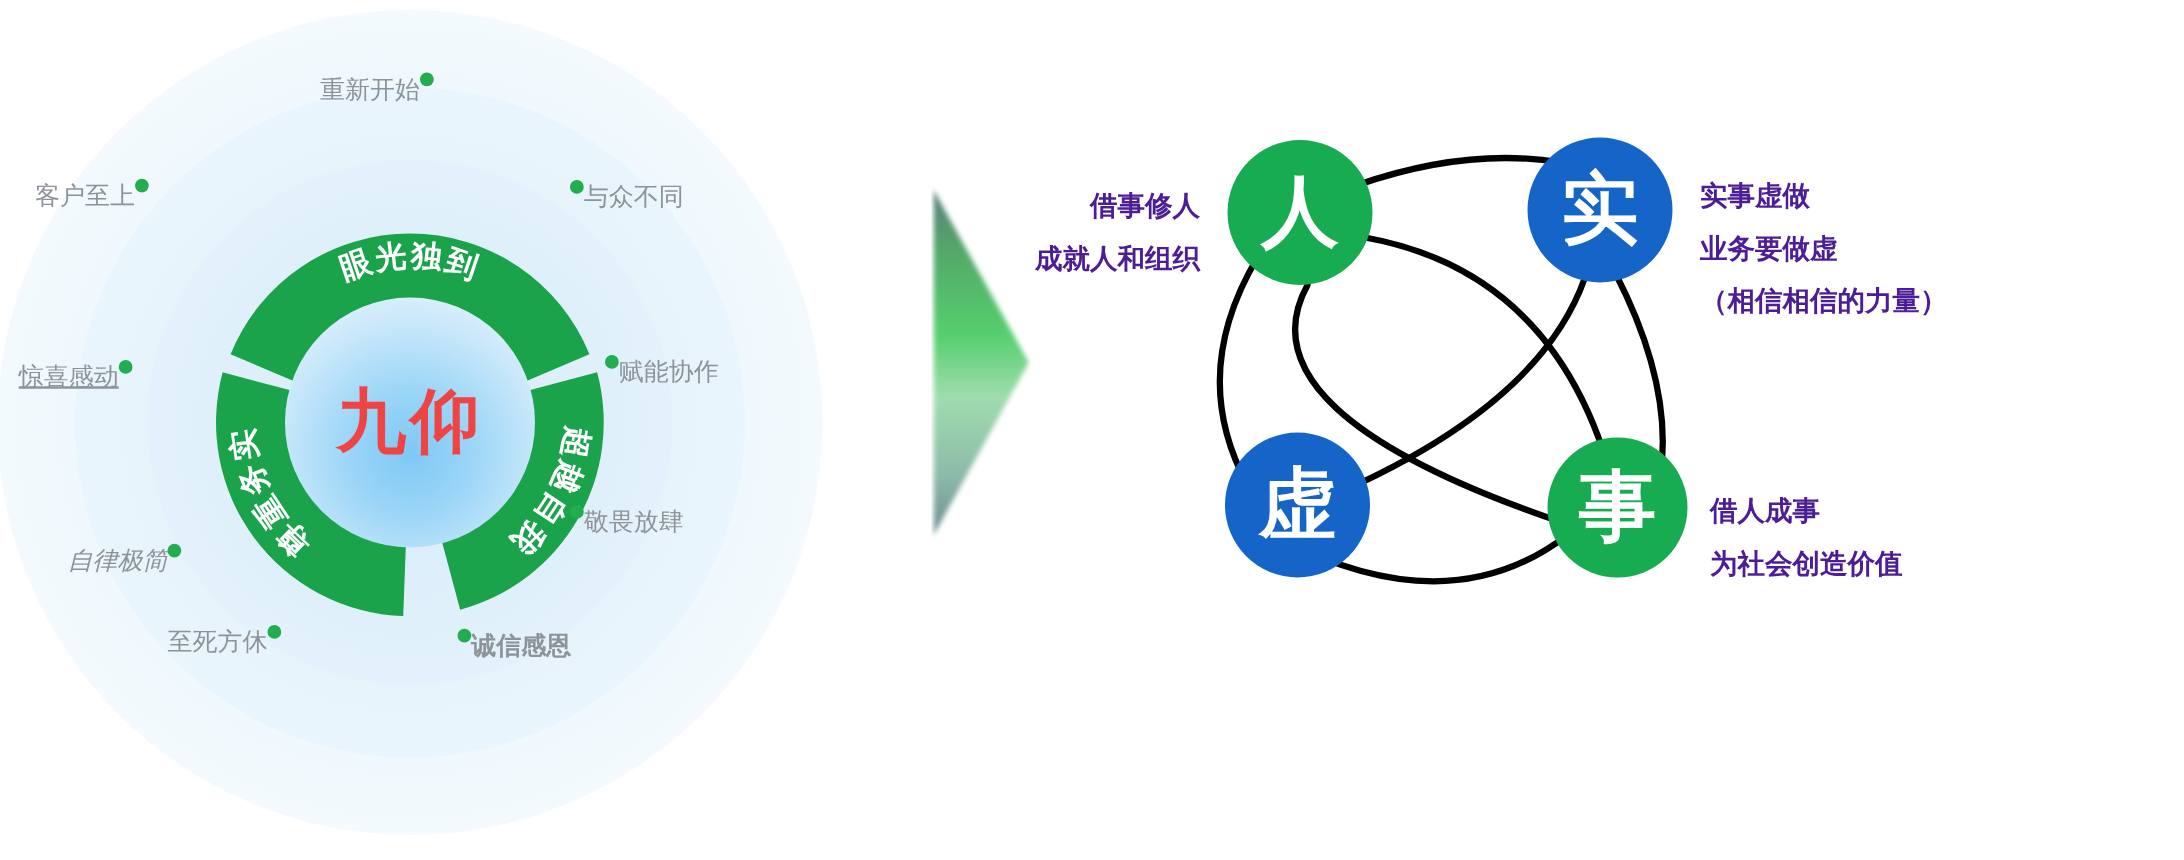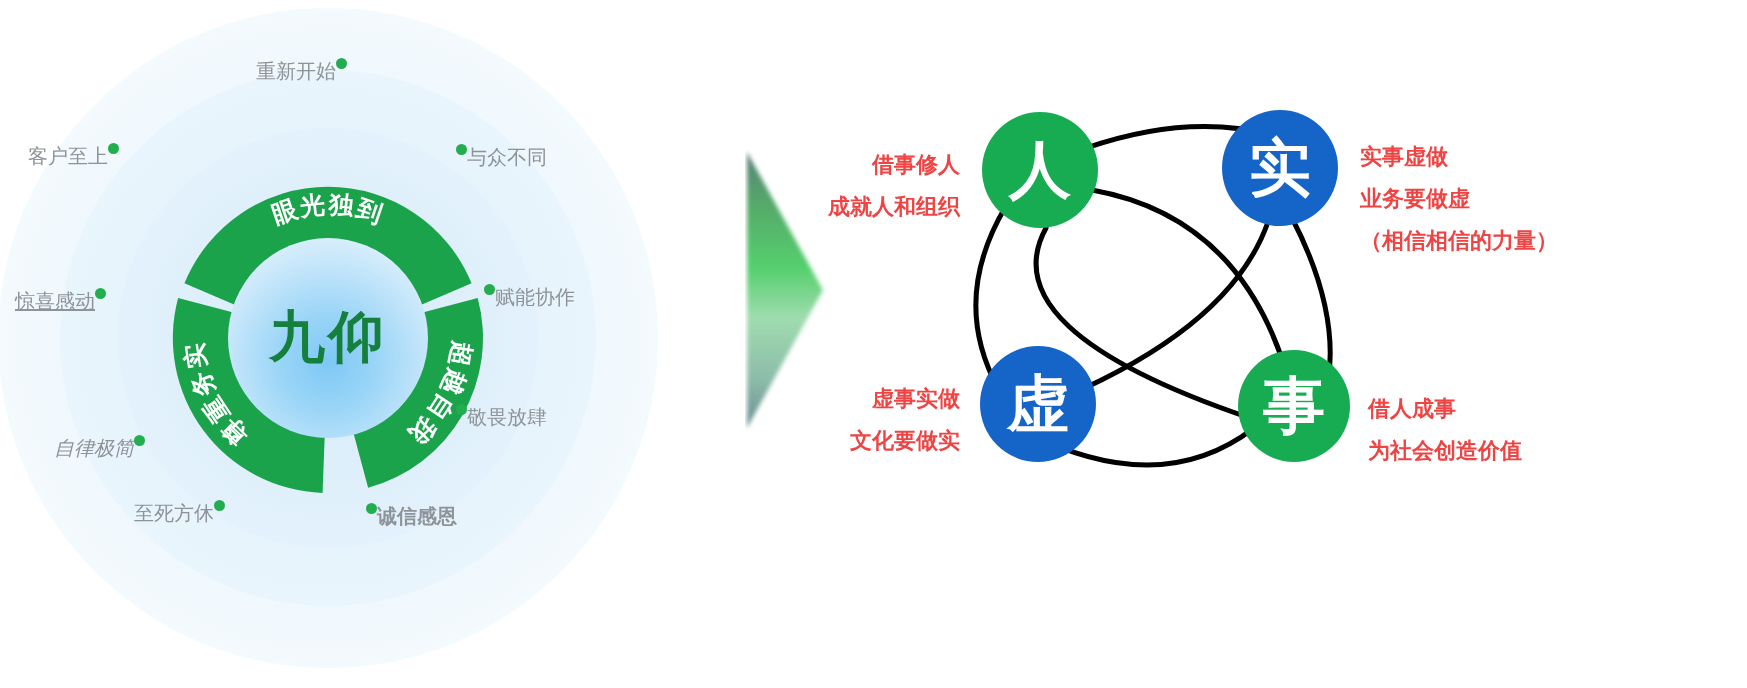--- a/index.html
+++ b/index.html
@@ -20,21 +20,21 @@
           background:radial-gradient(circle at 50% 50%, #d5ebfa 0%, #e2f1fb 65%, rgba(236,247,253,0) 100%);}
 
   
   #donut{position:absolute;left:168px;top:178px;width:320px;height:320px;}
   #donut svg{display:block;}
 
   .inner-core{position:absolute;left:228px;top:238px;width:200px;height:200px;border-radius:50%;
       background:radial-gradient(circle at 50% 62%, #7ec8f5 0%, #9ad5f7 30%, #c5e6fa 62%, #e4f3fd 88%, #f2f9fe 100%);}
   .core-label{position:absolute;left:228px;top:238px;width:200px;height:200px;
       display:flex;align-items:center;justify-content:center;
-      font-size:56px;font-weight:bold;color:#15803d;letter-spacing:3px;}
+      font-size:56px;font-weight:bold;color:#ef4444;letter-spacing:3px;}
 
   .arc-text{position:absolute;pointer-events:none;}
   .arc-text svg text{fill:#ffffff;font-size:25px;font-weight:bold;letter-spacing:2px;}
 
   
   .vlabel{position:absolute;display:flex;
       font-size:20px;color:#8d9399;white-space:nowrap;}
   .vlabel.rev{flex-direction:row-reverse;}
   .dot{width:11px;height:11px;border-radius:50%;background:#22ad4f;flex:0 0 auto;}
 
@@ -43,21 +43,21 @@
 
   
   #right-panel{position:absolute;left:830px;top:0;width:917px;height:688px;}
   #links{position:absolute;left:0;top:0;width:917px;height:688px;}
 
   .node{position:absolute;border-radius:50%;display:flex;align-items:center;justify-content:center;
       color:#ffffff;font-size:62px;font-weight:bold;line-height:1;}
   .node.green{background:#17ab52;}
   .node.blue{background:#1565c9;}
 
-  .ntext{position:absolute;font-size:22px;font-weight:bold;color:#ef4444;line-height:1.9;white-space:nowrap;}
+  .ntext{position:absolute;font-size:22px;font-weight:bold;color:#4c1d95;line-height:1.9;white-space:nowrap;}
   .ntext.r{text-align:right;}
   .ntext.l{text-align:left;}
   .ntext div{display:block;}
 </style>
 </head>
 <body>
 
 <div class="stage">
 
   <div id="left-panel">
@@ -230,23 +230,19 @@
       <div>借事修人</div>
       <div>成就人和组织</div>
     </div>
 
     <div class="ntext l" style="left:530px;top:136px;">
       <div>实事虚做</div>
       <div>业务要做虚</div>
       <div>（相信相信的力量）</div>
     </div>
 
-    <div class="ntext r" style="left:-10px;top:378px;width:140px;">
-      <div>虚事实做</div>
-      <div>文化要做实</div>
-    </div>
 
     <div class="ntext l" style="left:538px;top:388px;">
       <div>借人成事</div>
       <div>为社会创造价值</div>
     </div>
   </div>
 </div>
 
 </body></html>

